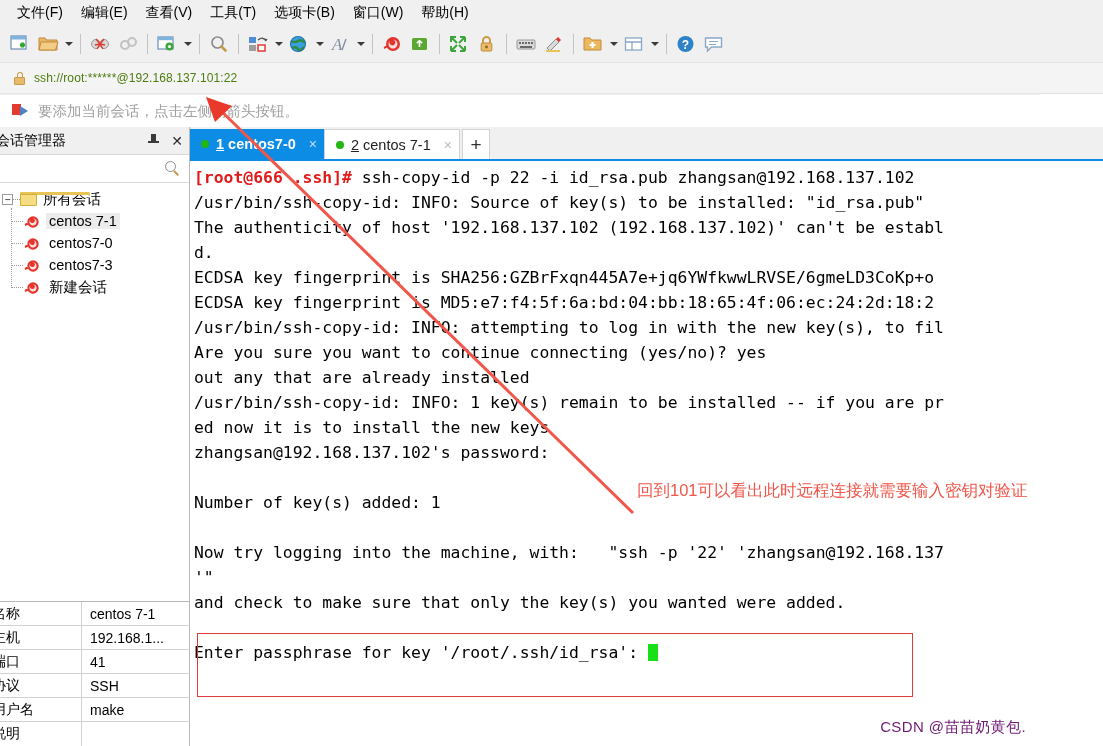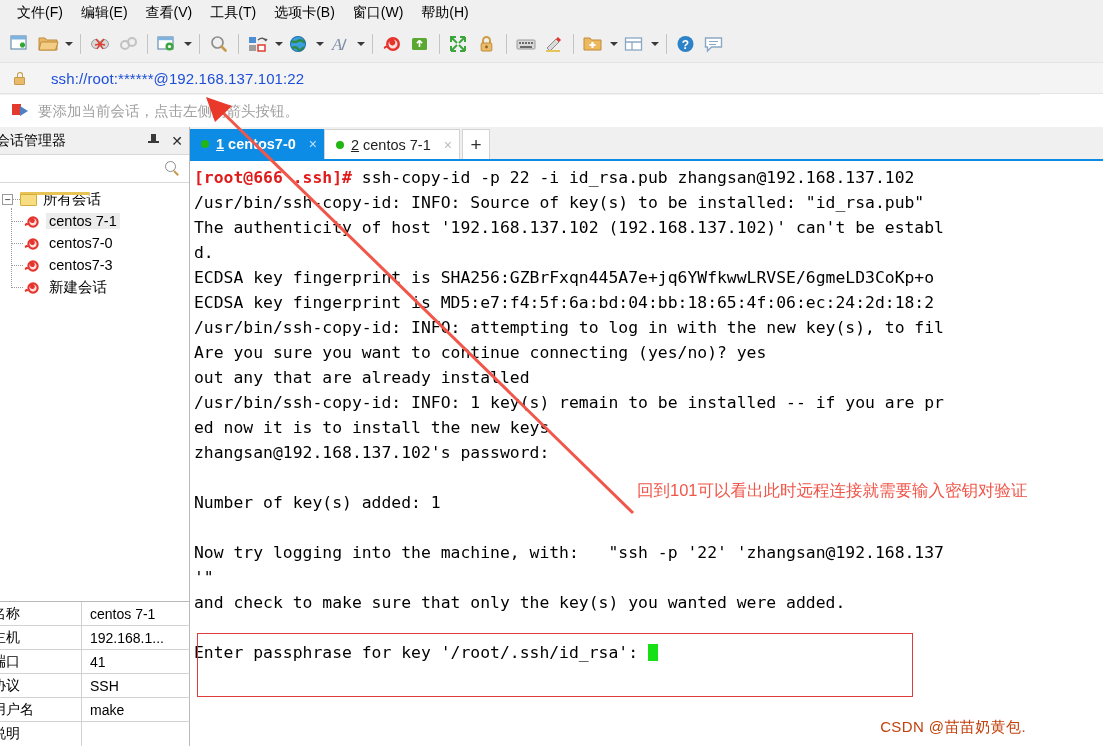--- a/index.html
+++ b/index.html
@@ -44,21 +44,21 @@
   }
   .tb-sep { width: 1px; height: 20px; background: #c4c4c4; margin: 0 5px; }
 
   
   .addrbar {
     position: absolute; left: 0; top: 62px; width: 1103px; height: 32px;
     background: #f4f4f4; border-top: 1px solid #e3e3e3; border-bottom: 1px solid #e3e3e3;
     display: flex; align-items: center; padding-left: 14px;
   }
   .addr-text {
-    font-size: 15px; color: #1d4ed8; margin-left: 26px; letter-spacing: 0.1px;
+    font-size: 12px; color: #4d7c0f; margin-left: 9px; letter-spacing: 0.1px;
   }
   .lock-icon {
     width: 11px; height: 13px; position: relative; display: inline-block;
   }
   .lock-icon .body { position: absolute; left: 0; bottom: 0; width: 11px; height: 8px; background: #e8ba6a; border: 1px solid #c79a4a; border-radius: 1px; }
   .lock-icon .shackle { position: absolute; left: 2.5px; top: 0; width: 6px; height: 6px; border: 1.6px solid #c79a4a; border-bottom: none; border-radius: 3px 3px 0 0; }
 
   
   .hintbar {
     position: absolute; left: 0; top: 95px; width: 1103px; height: 32px;
@@ -178,21 +178,21 @@
   
   .annotation {
     position: absolute; left: 637px; top: 477px; width: 450px;
     color: #f0564a; font-size: 16.5px; line-height: 26px;
   }
   .arrow-svg { position: absolute; left: 0; top: 0; width: 1103px; height: 746px; pointer-events: none; }
 
   
   .watermark {
     position: absolute; right: 14px; bottom: 9px;
-    font-size: 15px; color: #c2410c; letter-spacing: 0.4px; text-align: center;
+    font-size: 15px; color: #701a75; letter-spacing: 0.4px; text-align: center;
   }
 </style>
 </head>
 <body>
 
 <div id="app">
 
   <div class="menubar">
     <div class="menu-item">文件(F)</div>
     <div class="menu-item">编辑(E)</div>

